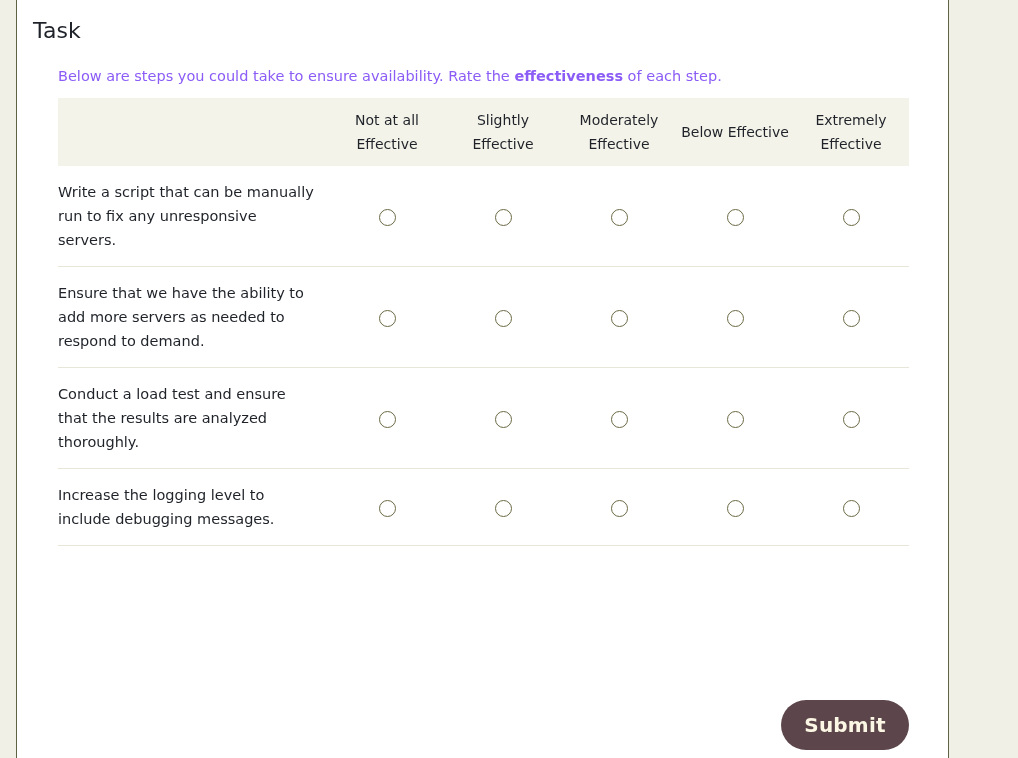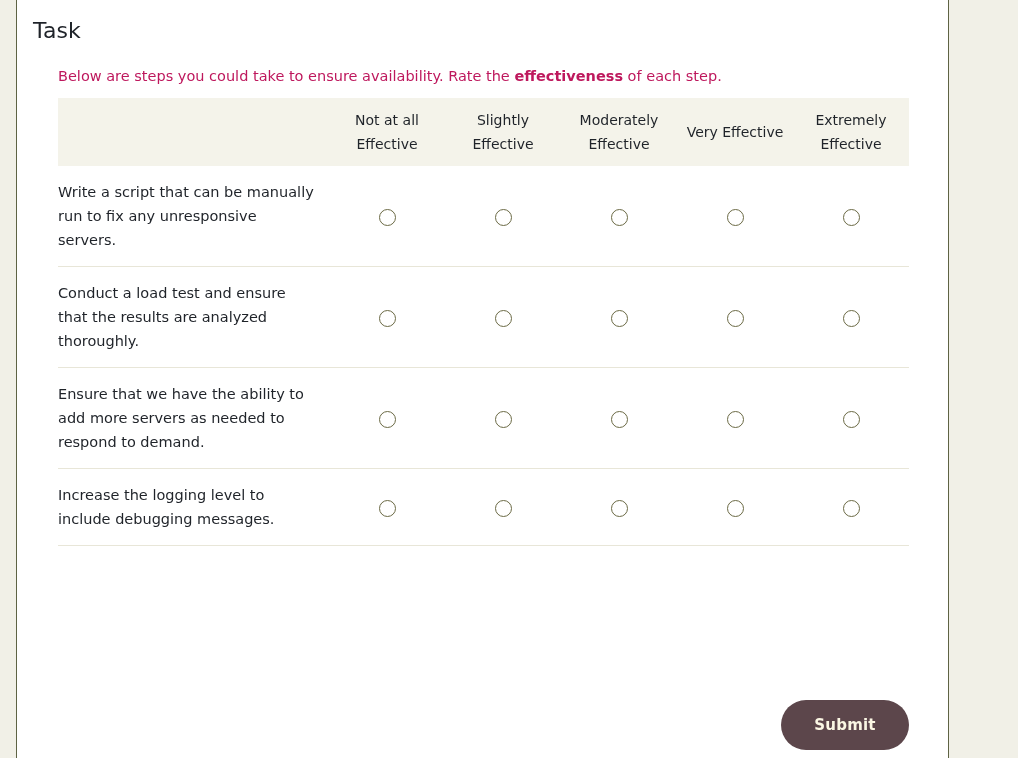--- a/index.html
+++ b/index.html
@@ -39,21 +39,21 @@
     color: #1f2329;
     line-height: 28px;
     letter-spacing: 0.1px;
   }
 
   .intro {
     position: absolute;
     left: 41px;
     top: 66px;
     font-size: 14.5px;
-    color: #be185d;
+    color: #8b5cf6;
     line-height: 20px;
   }
   .intro b { font-weight: 700; }
 
   
   .matrix {
     position: absolute;
     left: 41px;
     top: 98px;
     width: 851px;
@@ -121,21 +121,21 @@
     position: absolute;
     right: 0;
     top: 0;
     width: 128px;
     height: 50px;
     border: none;
     border-radius: 26px;
     background: #5c464b;
     color: #fbf7e4;
     font-family: "DejaVu Sans", "Liberation Sans", sans-serif;
-    font-size: 15px;
+    font-size: 20px;
     font-weight: 700;
     letter-spacing: 0.2px;
     cursor: pointer;
   }
 </style>
 </head>
 <body>
 
 <div id="page">
 
@@ -147,43 +147,43 @@
       <span>Below are steps you could take to ensure availability. Rate the </span><b>effectiveness</b><span> of each step.</span>
     </div>
 
     <table class="matrix">
       <thead>
         <tr>
           <th class="col-statement"></th>
           <th class="col-opt">Not at all Effective</th>
           <th class="col-opt">Slightly Effective</th>
           <th class="col-opt">Moderately Effective</th>
-          <th class="col-opt">Very Effective</th>
+          <th class="col-opt">Below Effective</th>
           <th class="col-opt">Extremely Effective</th>
         </tr>
       </thead>
       <tbody id="matrix-body">
           <tr>
             <td class="statement">Write a script that can be manually run to fix any unresponsive servers.</td>
             <td class="optcell"><span class="radio"></span></td>
             <td class="optcell"><span class="radio"></span></td>
             <td class="optcell"><span class="radio"></span></td>
             <td class="optcell"><span class="radio"></span></td>
             <td class="optcell"><span class="radio"></span></td>
           </tr>
           <tr>
+            <td class="statement">Ensure that we have the ability to add more servers as needed to respond to demand.</td>
+            <td class="optcell"><span class="radio"></span></td>
+            <td class="optcell"><span class="radio"></span></td>
+            <td class="optcell"><span class="radio"></span></td>
+            <td class="optcell"><span class="radio"></span></td>
+            <td class="optcell"><span class="radio"></span></td>
+          </tr>
+          <tr>
             <td class="statement">Conduct a load test and ensure that the results are analyzed thoroughly.</td>
-            <td class="optcell"><span class="radio"></span></td>
-            <td class="optcell"><span class="radio"></span></td>
-            <td class="optcell"><span class="radio"></span></td>
-            <td class="optcell"><span class="radio"></span></td>
-            <td class="optcell"><span class="radio"></span></td>
-          </tr>
-          <tr>
-            <td class="statement">Ensure that we have the ability to add more servers as needed to respond to demand.</td>
             <td class="optcell"><span class="radio"></span></td>
             <td class="optcell"><span class="radio"></span></td>
             <td class="optcell"><span class="radio"></span></td>
             <td class="optcell"><span class="radio"></span></td>
             <td class="optcell"><span class="radio"></span></td>
           </tr>
           <tr>
             <td class="statement">Increase the logging level to include debugging messages.</td>
             <td class="optcell"><span class="radio"></span></td>
             <td class="optcell"><span class="radio"></span></td>

